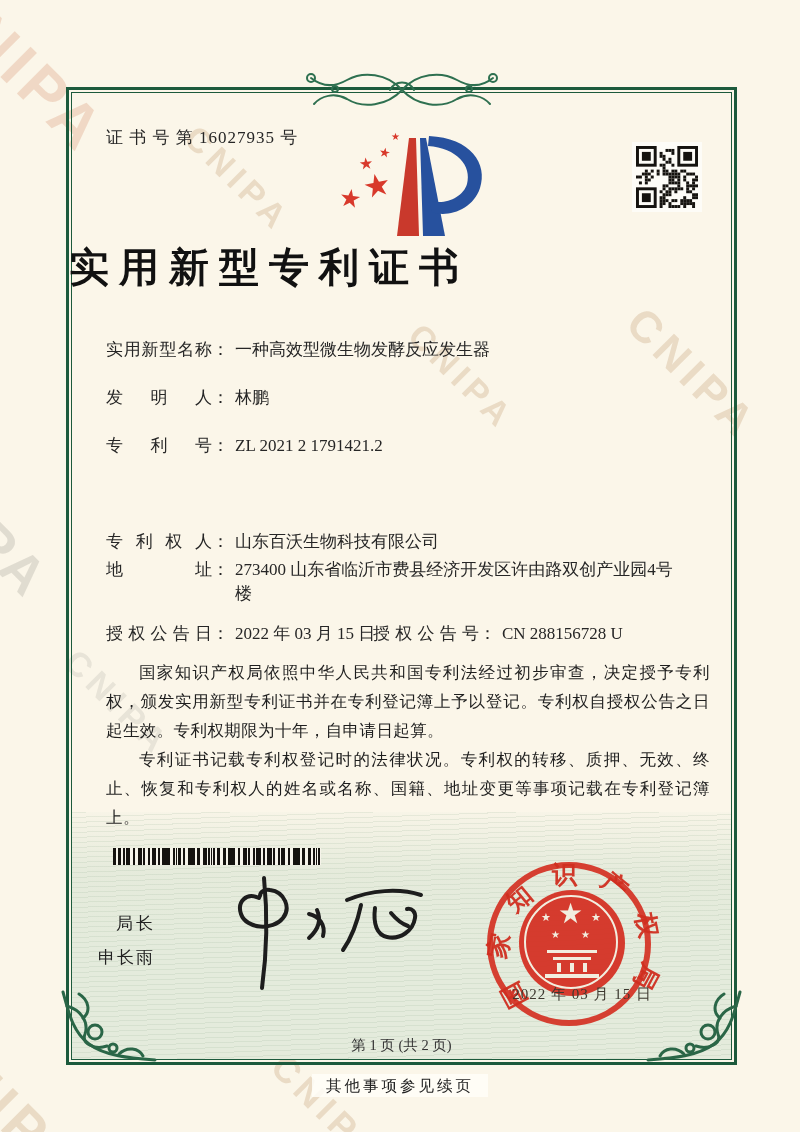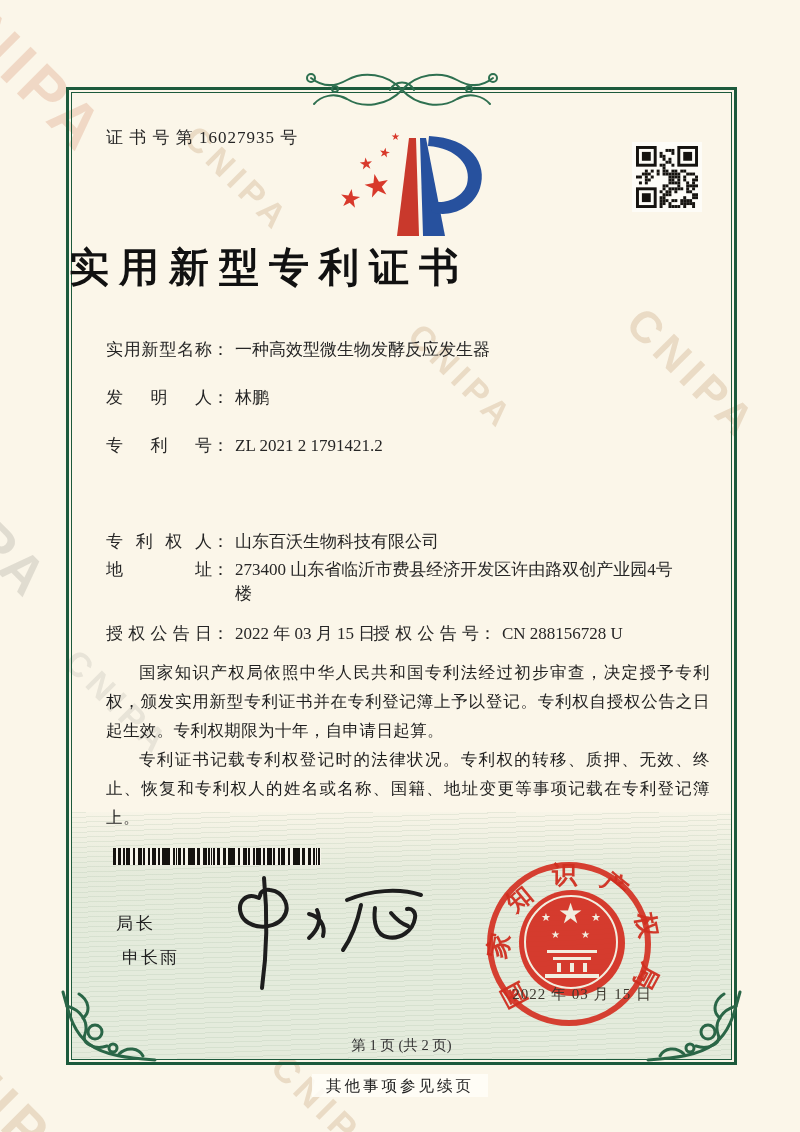--- a/index.html
+++ b/index.html
@@ -56,21 +56,21 @@
   }
   .paras p{margin:0;text-indent:2em;}
   .barcode{
     position:absolute;left:44px;top:758px;width:208px;height:17px;background-color:#f6f4ea;
     background-image:
       repeating-linear-gradient(90deg,#15130f 0 2px,rgba(0,0,0,0) 2px 5px),
       repeating-linear-gradient(90deg,#15130f 0 1px,rgba(0,0,0,0) 1px 7px),
       repeating-linear-gradient(90deg,#15130f 0 3px,rgba(0,0,0,0) 3px 13px);
   }
   .sig-title{position:absolute;left:47px;top:822px;font-size:17px;letter-spacing:3px;color:#222;}
-  .sig-name{position:absolute;left:53px;top:856px;font-size:17px;letter-spacing:2px;color:#222;}
+  .sig-name{position:absolute;left:29px;top:856px;font-size:17px;letter-spacing:2px;color:#222;}
   .sig-script{position:absolute;left:150px;top:778px;}
   
   .seal{position:absolute;left:406px;top:760px;width:200px;height:200px;mix-blend-mode:multiply;}
   .seal-ring{position:absolute;left:12px;top:12px;width:164px;height:164px;border:6px solid rgba(212,50,36,.93);border-radius:50%;box-sizing:border-box;}
   .seal-arc{position:absolute;left:0;top:0;}
   .emblem{position:absolute;left:44px;top:40px;width:106px;height:106px;background:rgba(212,50,36,.95);border-radius:50%;}
   .emblem-ring{position:absolute;left:5px;top:5px;width:94px;height:94px;border:2px solid #f2eedf;border-radius:50%;box-sizing:border-box;}
   .emblem .estar{position:absolute;color:#f2eedf;line-height:1;font-family:"DejaVu Sans",sans-serif;}
   .gate{position:absolute;left:0;right:0;}
   .gate div{position:absolute;background:#f2eedf;}

